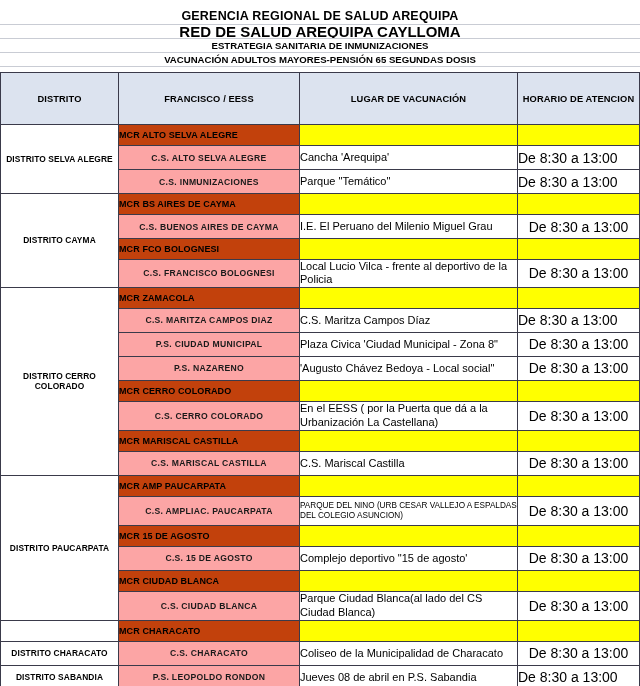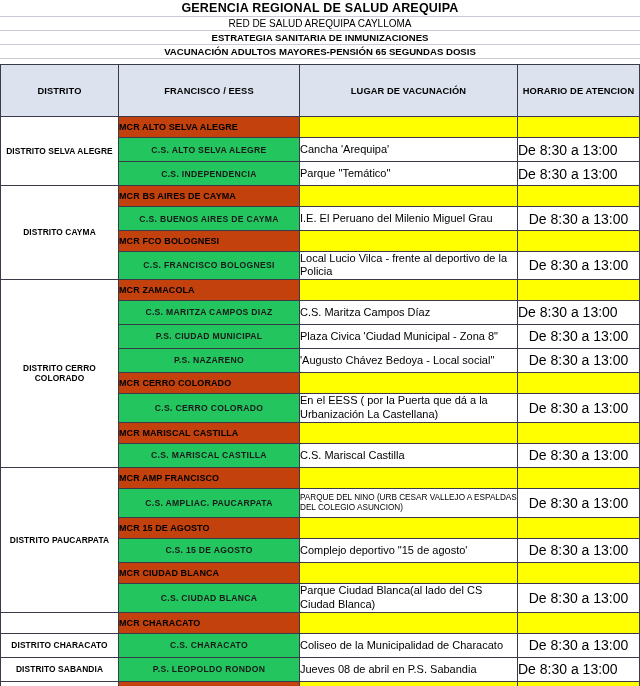--- a/index.html
+++ b/index.html
@@ -13,20 +13,21 @@
     overflow: hidden;
     font-family: "Liberation Sans", sans-serif;
     color: #000000;
   }
 
   
   .titleblock {
     width: 640px;
     border-collapse: collapse;
     table-layout: fixed;
+    margin-top: 8px;
   }
   .titleblock td {
     border: 1px solid #c9ccd4;
     border-left: none;
     border-right: none;
     text-align: center;
     padding: 0;
     background: #ffffff;
     white-space: nowrap;
     overflow: hidden;
@@ -35,22 +36,22 @@
     height: 16px;
     line-height: 16px;
     font-size: 12.5px;
     font-weight: bold;
     letter-spacing: 0.2px;
     border-top: none !important;
   }
   .t-line2 {
     height: 13px;
     line-height: 13px;
-    font-size: 10px;
-    font-weight: normal;
+    font-size: 15px;
+    font-weight: bold;
   }
   .t-line3 {
     height: 13px;
     line-height: 13px;
     font-size: 9.6px;
     font-weight: bold;
   }
   .t-line4 {
     height: 13px;
     line-height: 13px;
@@ -112,21 +113,21 @@
     text-align: left;
     padding-left: 4px;
     letter-spacing: 0.1px;
   }
   td.yellow {
     background: #ffff00;
   }
 
   
   td.eess {
-    background: #22c55e;
+    background: #fca5a5;
     font-size: 8.6px;
     font-weight: bold;
     text-align: center;
     color: #1a1a1a;
     letter-spacing: 0.3px;
   }
 
   
   td.lugar {
     background: #ffffff;
@@ -198,21 +199,21 @@
         <td class="mcr">MCR ALTO SELVA ALEGRE</td>
         <td class="yellow"></td>
         <td class="yellow"></td>
       </tr>
       <tr class="r-item">
         <td class="eess">C.S. ALTO SELVA ALEGRE</td>
         <td class="lugar">Cancha 'Arequipa'</td>
         <td class="horario al-left">De 8:30 a 13:00</td>
       </tr>
       <tr class="r-item">
-        <td class="eess">C.S. INDEPENDENCIA</td>
+        <td class="eess">C.S. INMUNIZACIONES</td>
         <td class="lugar">Parque "Temático"</td>
         <td class="horario al-left">De 8:30 a 13:00</td>
       </tr>
       <tr class="r-banner">
         <td rowspan="4" class="distrito">DISTRITO CAYMA</td>
         <td class="mcr">MCR BS AIRES DE CAYMA</td>
         <td class="yellow"></td>
         <td class="yellow"></td>
       </tr>
       <tr class="r-item">
@@ -266,21 +267,21 @@
         <td class="yellow"></td>
         <td class="yellow"></td>
       </tr>
       <tr class="r-item">
         <td class="eess">C.S. MARISCAL CASTILLA</td>
         <td class="lugar">C.S. Mariscal Castilla</td>
         <td class="horario al-center">De 8:30 a 13:00</td>
       </tr>
       <tr class="r-banner">
         <td rowspan="6" class="distrito">DISTRITO PAUCARPATA</td>
-        <td class="mcr">MCR AMP FRANCISCO</td>
+        <td class="mcr">MCR AMP PAUCARPATA</td>
         <td class="yellow"></td>
         <td class="yellow"></td>
       </tr>
       <tr class="r-item2">
         <td class="eess">C.S. AMPLIAC. PAUCARPATA</td>
         <td class="lugar caps">PARQUE DEL NINO (URB CESAR VALLEJO A ESPALDAS DEL COLEGIO ASUNCION)</td>
         <td class="horario al-center">De 8:30 a 13:00</td>
       </tr>
       <tr class="r-banner">
         <td class="mcr">MCR 15 DE AGOSTO</td>

